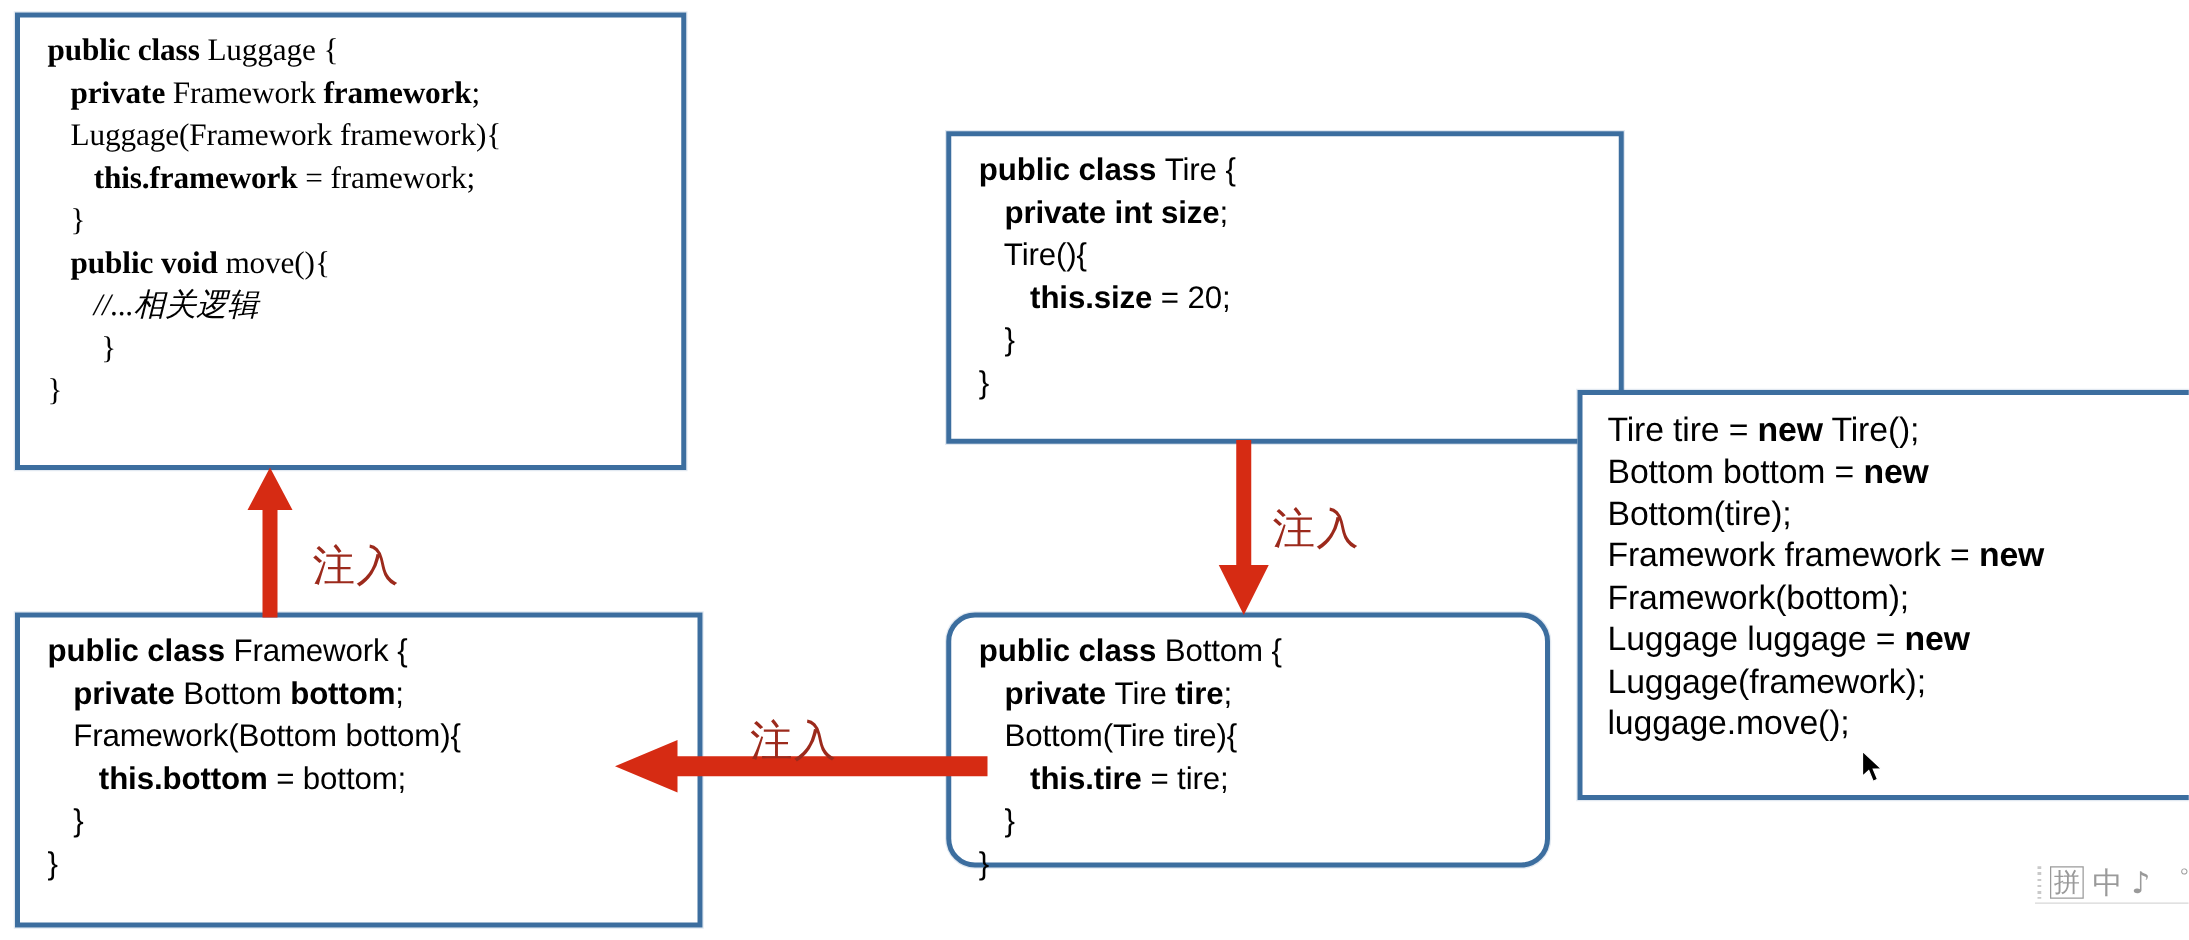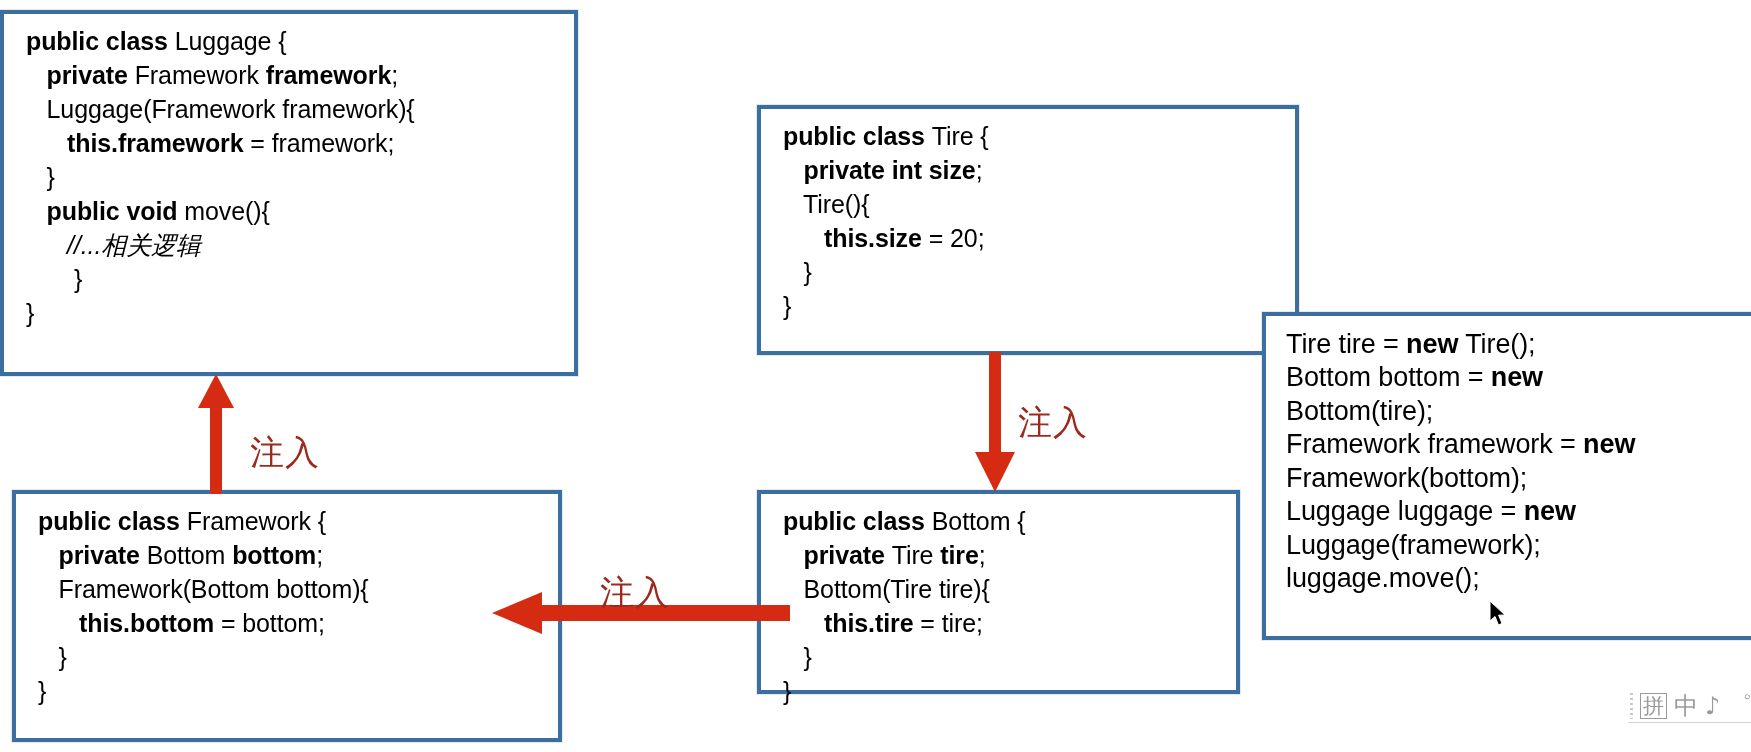--- a/index.html
+++ b/index.html
@@ -24,24 +24,24 @@
     font-size:25px;
     line-height:1.36;
     color:#000000;
     white-space:pre;
     letter-spacing:-.1px;
   }
   .ln{display:block;white-space:pre;}
   .b{font-weight:bold;}
   .i{font-style:italic;}
 
-  #box-luggage{left:0;top:10px;width:578px;height:366px;}
+  #box-luggage{left:12px;top:10px;width:537px;height:366px;font-family:Liberation Serif, serif;}
   #box-tire{left:757px;top:105px;width:542px;height:250px;}
   #box-framework{left:12px;top:490px;width:550px;height:252px;}
-  #box-bottom{left:757px;top:490px;width:483px;height:204px;}
+  #box-bottom{left:757px;top:490px;width:483px;height:204px;border-radius:23px;}
 
   #panel-main{left:1262px;top:312px;width:569px;height:328px;}
   #panel-main .lines{
     padding:12px 0 0 20px;
     font-size:27px;
     line-height:1.24;
   }
 
   
   .arrow{position:absolute;}

